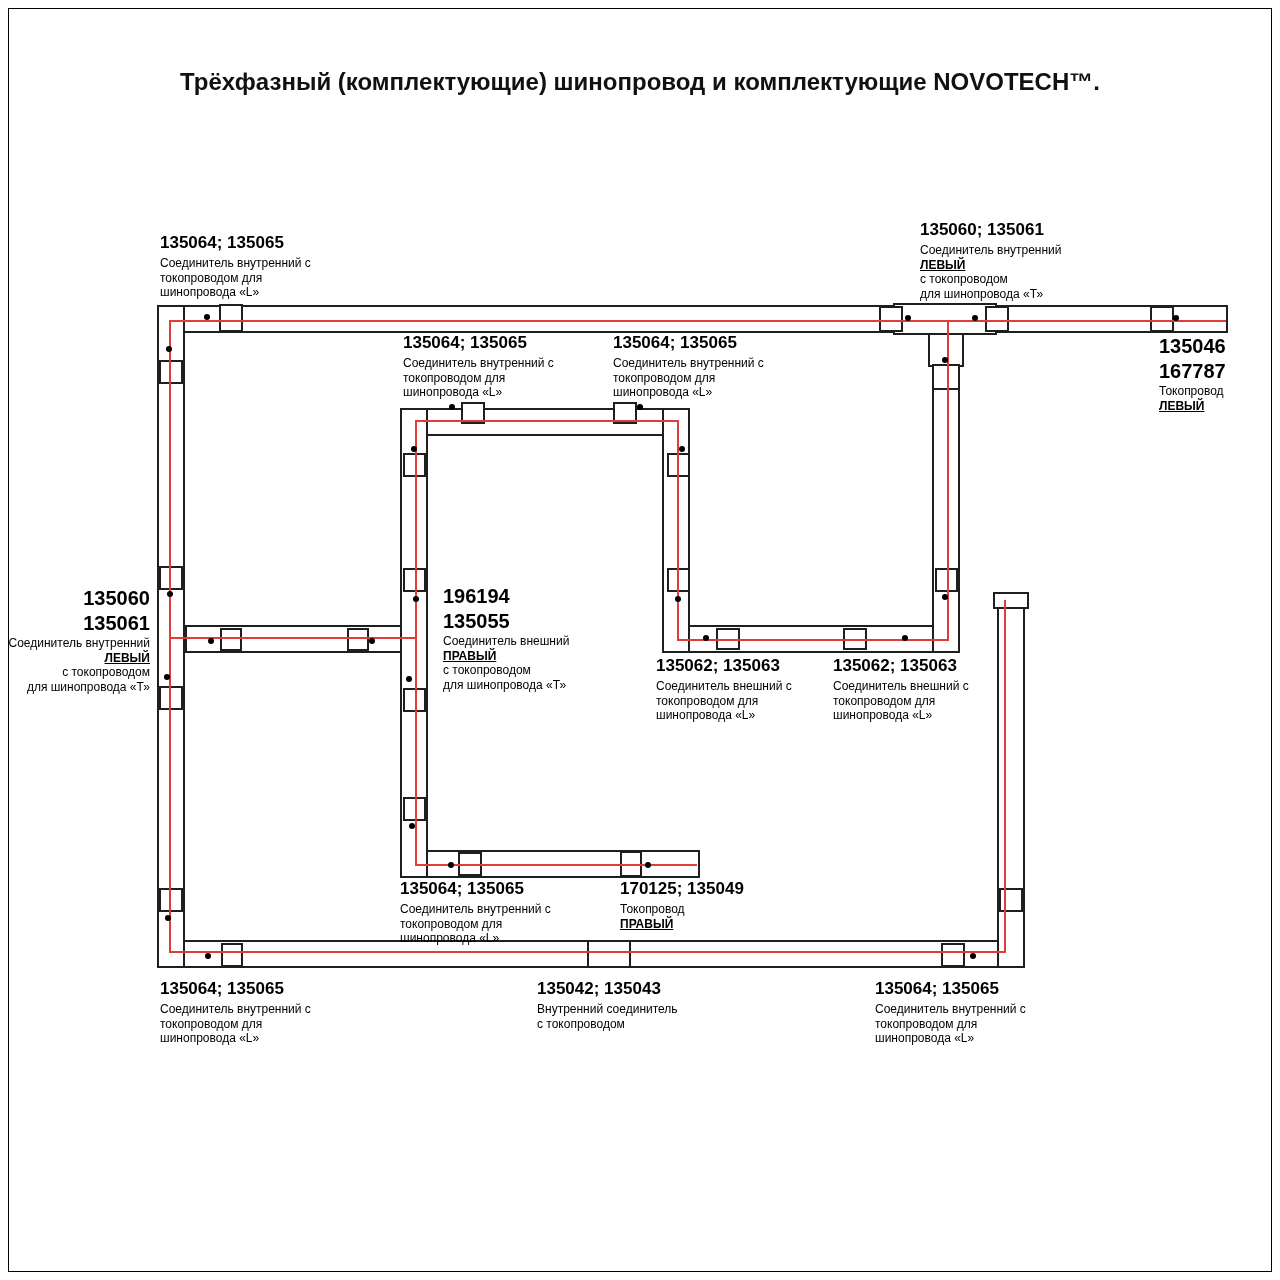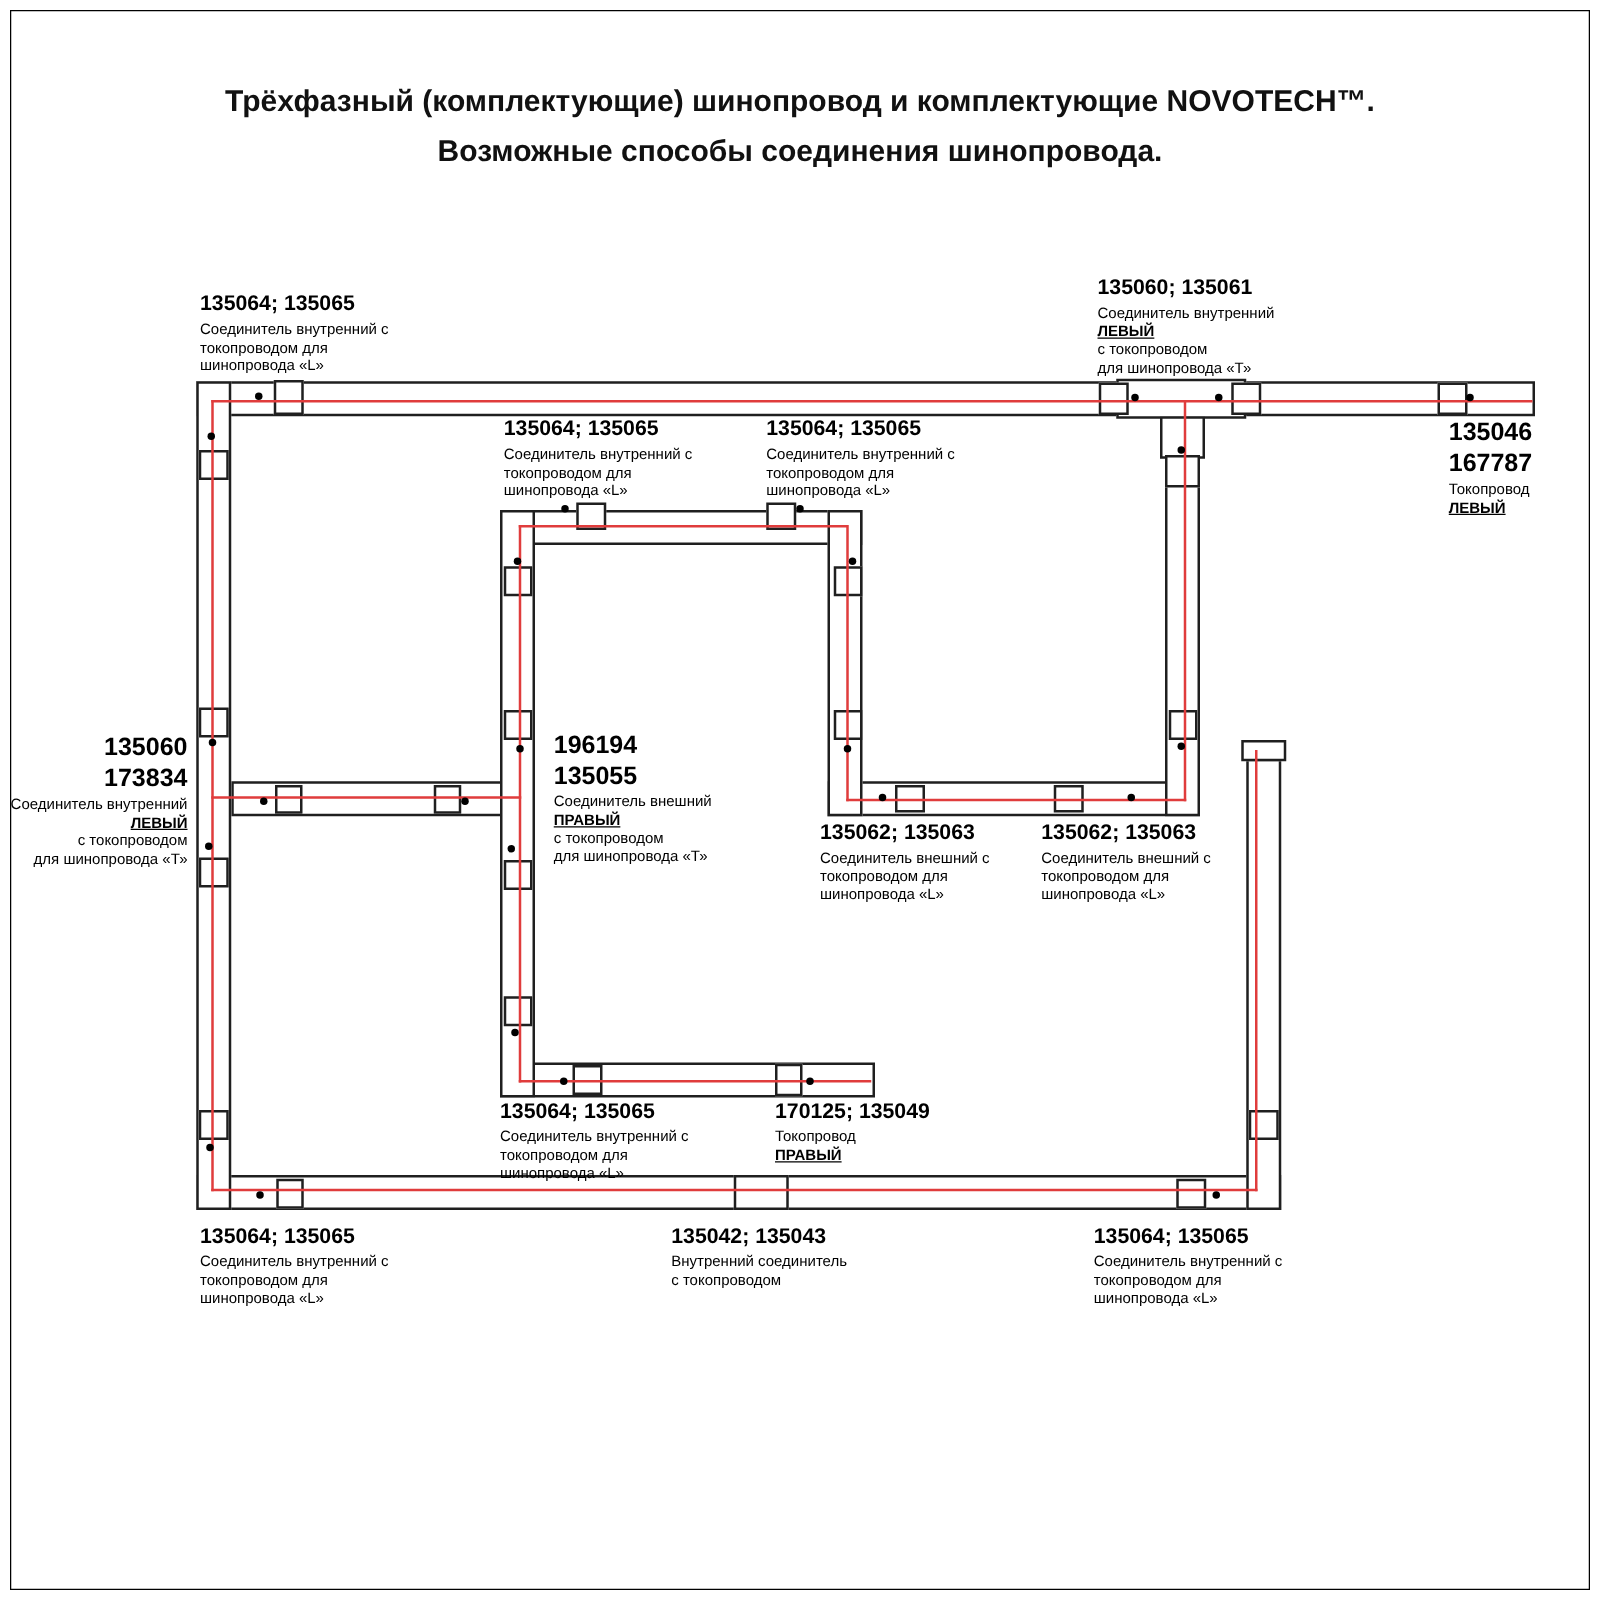--- a/index.html
+++ b/index.html
@@ -19,21 +19,20 @@
   .lbl .code2{font-size:20px;font-weight:bold;line-height:25px;}
   .b{font-weight:bold;text-decoration:underline;}
 </style>
 </head>
 <body>
 
 <div class="frame"></div>
 
 <div class="title">
   <div>Трёхфазный (комплектующие) шинопровод и комплектующие NOVOTECH™.</div>
-  <div>Возможные способы соединения шинопровода.</div>
 </div>
 
 <div class="diagram">
 
   <div class="t" style="left:157px;top:305px;width:1071px;height:28px"></div>
   <div class="t" style="left:185px;top:625px;width:242px;height:28px"></div>
   <div class="t" style="left:400px;top:408px;width:290px;height:28px"></div>
   <div class="t" style="left:662px;top:625px;width:298px;height:28px"></div>
   <div class="t" style="left:400px;top:850px;width:300px;height:28px"></div>
   <div class="t" style="left:157px;top:940px;width:868px;height:28px"></div>
@@ -117,21 +116,21 @@
   <div class="d" style="left:902px;top:635px"></div>
   <div class="d" style="left:942px;top:594px"></div>
 
   <div class="lbl" style="left:160px;top:233px">
     <div class="code">135064; 135065</div>
     <div>Соединитель внутренний с</div>
     <div>токопроводом для</div>
     <div>шинопровода «L»</div>
   </div>
 
-  <div class="lbl" style="left:878px;top:220px">
+  <div class="lbl" style="left:920px;top:220px">
     <div class="code">135060; 135061</div>
     <div>Соединитель внутренний</div>
     <div class="b">ЛЕВЫЙ</div>
     <div>с токопроводом</div>
     <div>для шинопровода «Т»</div>
   </div>
 
   <div class="lbl" style="left:1159px;top:334px">
     <div class="code2">135046</div>
     <div class="code2">167787</div>
@@ -148,21 +147,21 @@
 
   <div class="lbl" style="left:613px;top:333px">
     <div class="code">135064; 135065</div>
     <div>Соединитель внутренний с</div>
     <div>токопроводом для</div>
     <div>шинопровода «L»</div>
   </div>
 
   <div class="lbl" style="left:8px;top:586px;width:142px;text-align:right">
     <div class="code2">135060</div>
-    <div class="code2">173834</div>
+    <div class="code2">135061</div>
     <div>Соединитель внутренний</div>
     <div class="b">ЛЕВЫЙ</div>
     <div>с токопроводом</div>
     <div>для шинопровода «Т»</div>
   </div>
 
   <div class="lbl" style="left:443px;top:584px">
     <div class="code2">196194</div>
     <div class="code2">135055</div>
     <div>Соединитель внешний</div>

